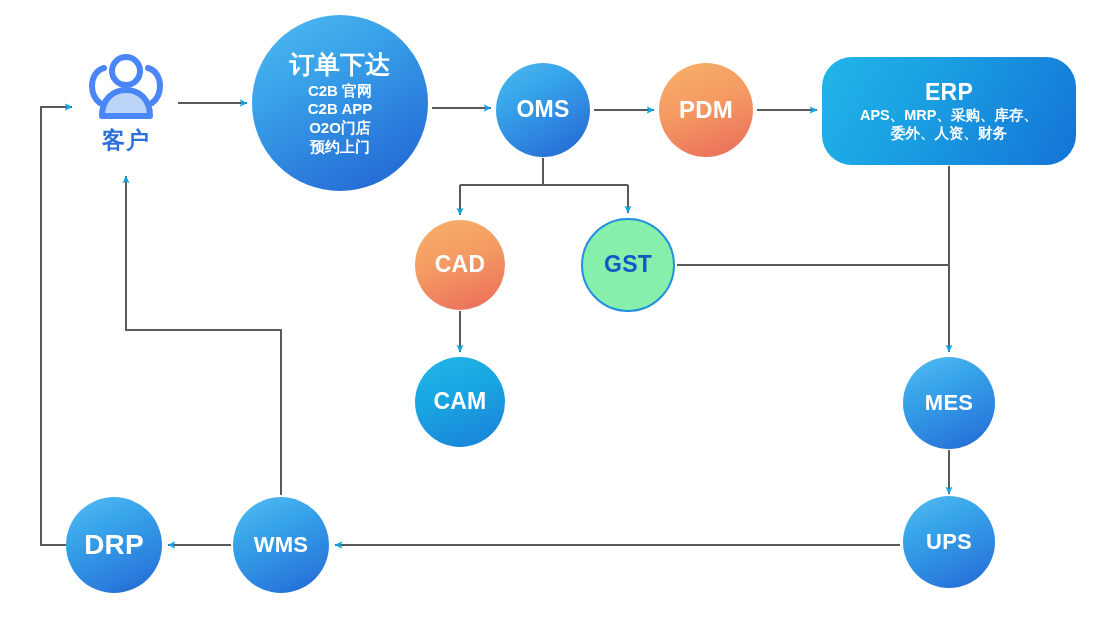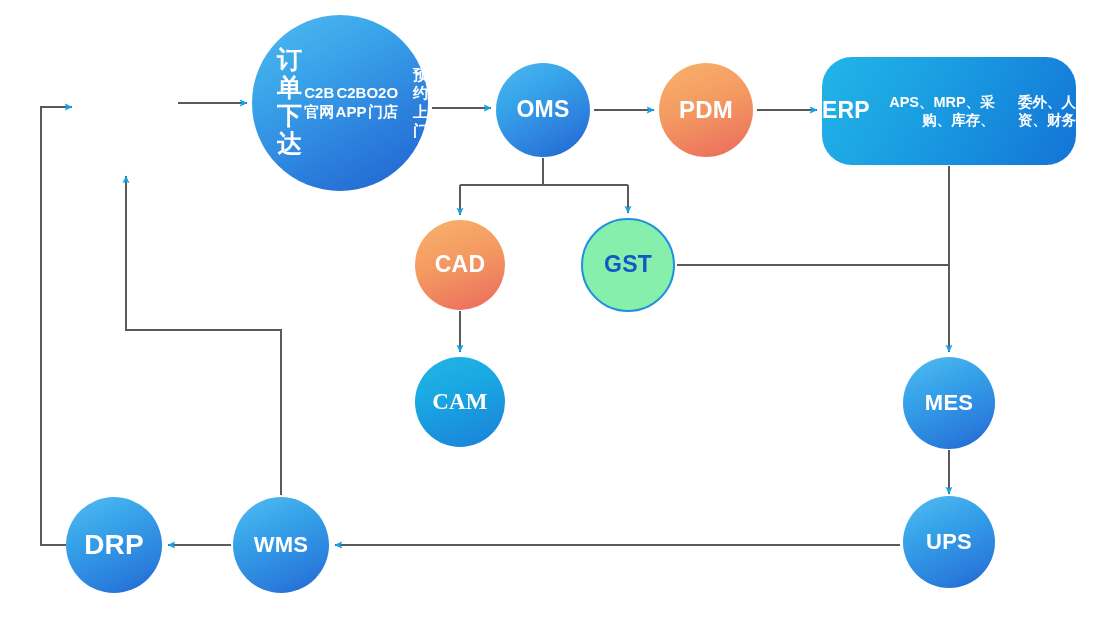--- a/index.html
+++ b/index.html
@@ -1,20 +1,20 @@
 <!DOCTYPE html>
 <html><head>
 <meta charset="utf-8">
 <style>
   html,body{margin:0;padding:0;background:#ffffff;}
   body{width:1099px;height:626px;overflow:hidden;
        font-family:"Liberation Sans","DejaVu Sans",sans-serif;}
   #stage{position:relative;width:1099px;height:626px;background:#fff;}
   #wires{position:absolute;left:0;top:0;width:1099px;height:626px;}
-  .node{position:absolute;display:flex;flex-direction:row;align-items:center;
+  .node{position:absolute;display:flex;flex-direction:column;align-items:center;
         justify-content:center;text-align:right;color:#ffffff;
         box-sizing:border-box;}
   .circ{border-radius:50%;}
   .tlabel{font-weight:bold;line-height:1.12;letter-spacing:.2px;}
   .sublabel{font-weight:bold;line-height:1.25;}
 
   
   .g-blue   {background:linear-gradient(150deg,#4fb9f0 0%,#37a5ea 32%,#2d7fdd 72%,#1f63cf 100%);}
   .g-blue2  {background:linear-gradient(155deg,#54bdf2 0%,#36a3e9 35%,#2a7ddc 78%,#1e62ce 100%);}
   .g-cyan   {background:linear-gradient(160deg,#22b6e6 0%,#19a7e2 40%,#1b7fd8 100%);}
@@ -36,21 +36,21 @@
   .node-erp .tlabel{font-size:23px;margin-bottom:0;}
   .node-erp .sublabel{font-size:14.5px;}
 
   .node-cad{left:415px;top:220px;width:90px;height:90px;}
   .node-cad .tlabel{font-size:23px;}
 
   .node-gst{left:581px;top:218px;width:94px;height:94px;
             background:#86efac;border:2.5px solid #1f8fe0;color:#1257c4;}
   .node-gst .tlabel{font-size:23px;color:#1257c4;}
 
-  .node-cam{left:415px;top:357px;width:90px;height:90px;font-family:Liberation Serif, serif;}
+  .node-cam{left:415px;top:357px;width:90px;height:90px;}
   .node-cam .tlabel{font-size:23px;}
 
   .node-mes{left:903px;top:357px;width:92px;height:92px;}
   .node-mes .tlabel{font-size:22px;}
 
   .node-ups{left:903px;top:496px;width:92px;height:92px;}
   .node-ups .tlabel{font-size:22px;}
 
   .node-wms{left:233px;top:497px;width:96px;height:96px;}
   .node-wms .tlabel{font-size:22px;}
@@ -101,20 +101,29 @@
       <path d="M949,450 L949,494" marker-end="url(#ah)"></path>
 
       <path d="M900,545 L335,545" marker-end="url(#ah)"></path>
 
       <path d="M231,545 L168,545" marker-end="url(#ah)"></path>
 
       <path d="M281,495 L281,330 L126,330 L126,176" marker-end="url(#ah)"></path>
     </g>
   </svg>
 
+  <div class="node-cust">
+    <svg width="76" height="72" viewBox="0 0 76 72">
+      <path d="M16,16 C8,18 4,26 4,34 C4,42 8,48 12,51" fill="none" stroke="#4a86f7" stroke-width="6" stroke-linecap="round"></path>
+      <path d="M60,16 C68,18 72,26 72,34 C72,42 68,48 64,51" fill="none" stroke="#4a86f7" stroke-width="6" stroke-linecap="round"></path>
+      <circle cx="38" cy="19" r="14" fill="#ffffff" stroke="#4a86f7" stroke-width="6"></circle>
+      <path d="M14,64 C14,47 25,38 38,38 C51,38 62,47 62,64 Z" fill="#bcd4f7" stroke="#4a86f7" stroke-width="6" stroke-linejoin="round"></path>
+    </svg>
+    <div class="cust-label">客户</div>
+  </div>
 
   <div class="node circ g-order node-order">
     <div class="tlabel">订单下达</div>
     <div class="sublabel">C2B 官网</div>
     <div class="sublabel">C2B APP</div>
     <div class="sublabel">O2O门店</div>
     <div class="sublabel">预约上门</div>
   </div>
 
   <div class="node circ g-blue node-oms">

